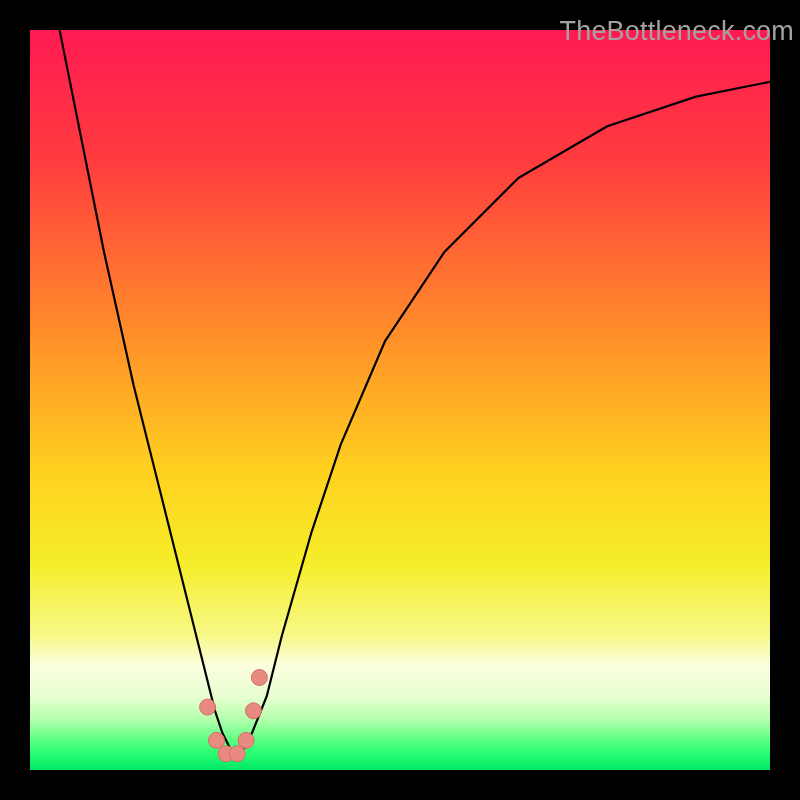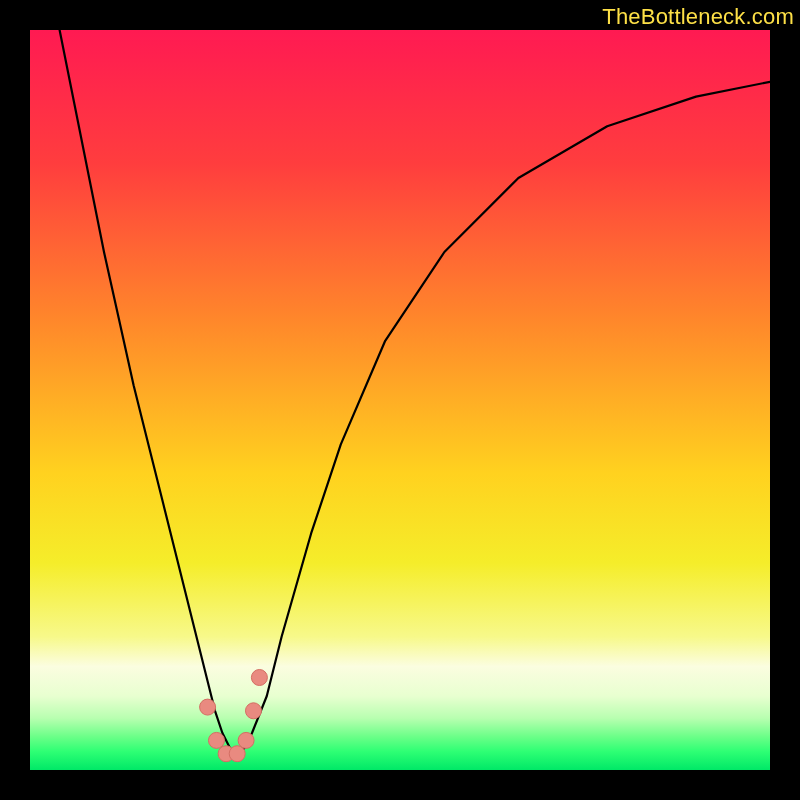--- a/index.html
+++ b/index.html
@@ -21,24 +21,24 @@
   }
   .plot-area {
     position: absolute;
     left: 0;
     top: 0;
     width: 740px;
     height: 740px;
   }
   .watermark {
     position: absolute;
-    top: 4px;
+    top: 16px;
     right: 6px;
-    color: #fde047;
-    font-size: 22px;
+    color: #a3a3a3;
+    font-size: 27px;
     font-weight: 500;
     letter-spacing: 0.2px;
     z-index: 10;
   }
   svg {
     display: block;
   }
 </style>
 </head>
 <body>

